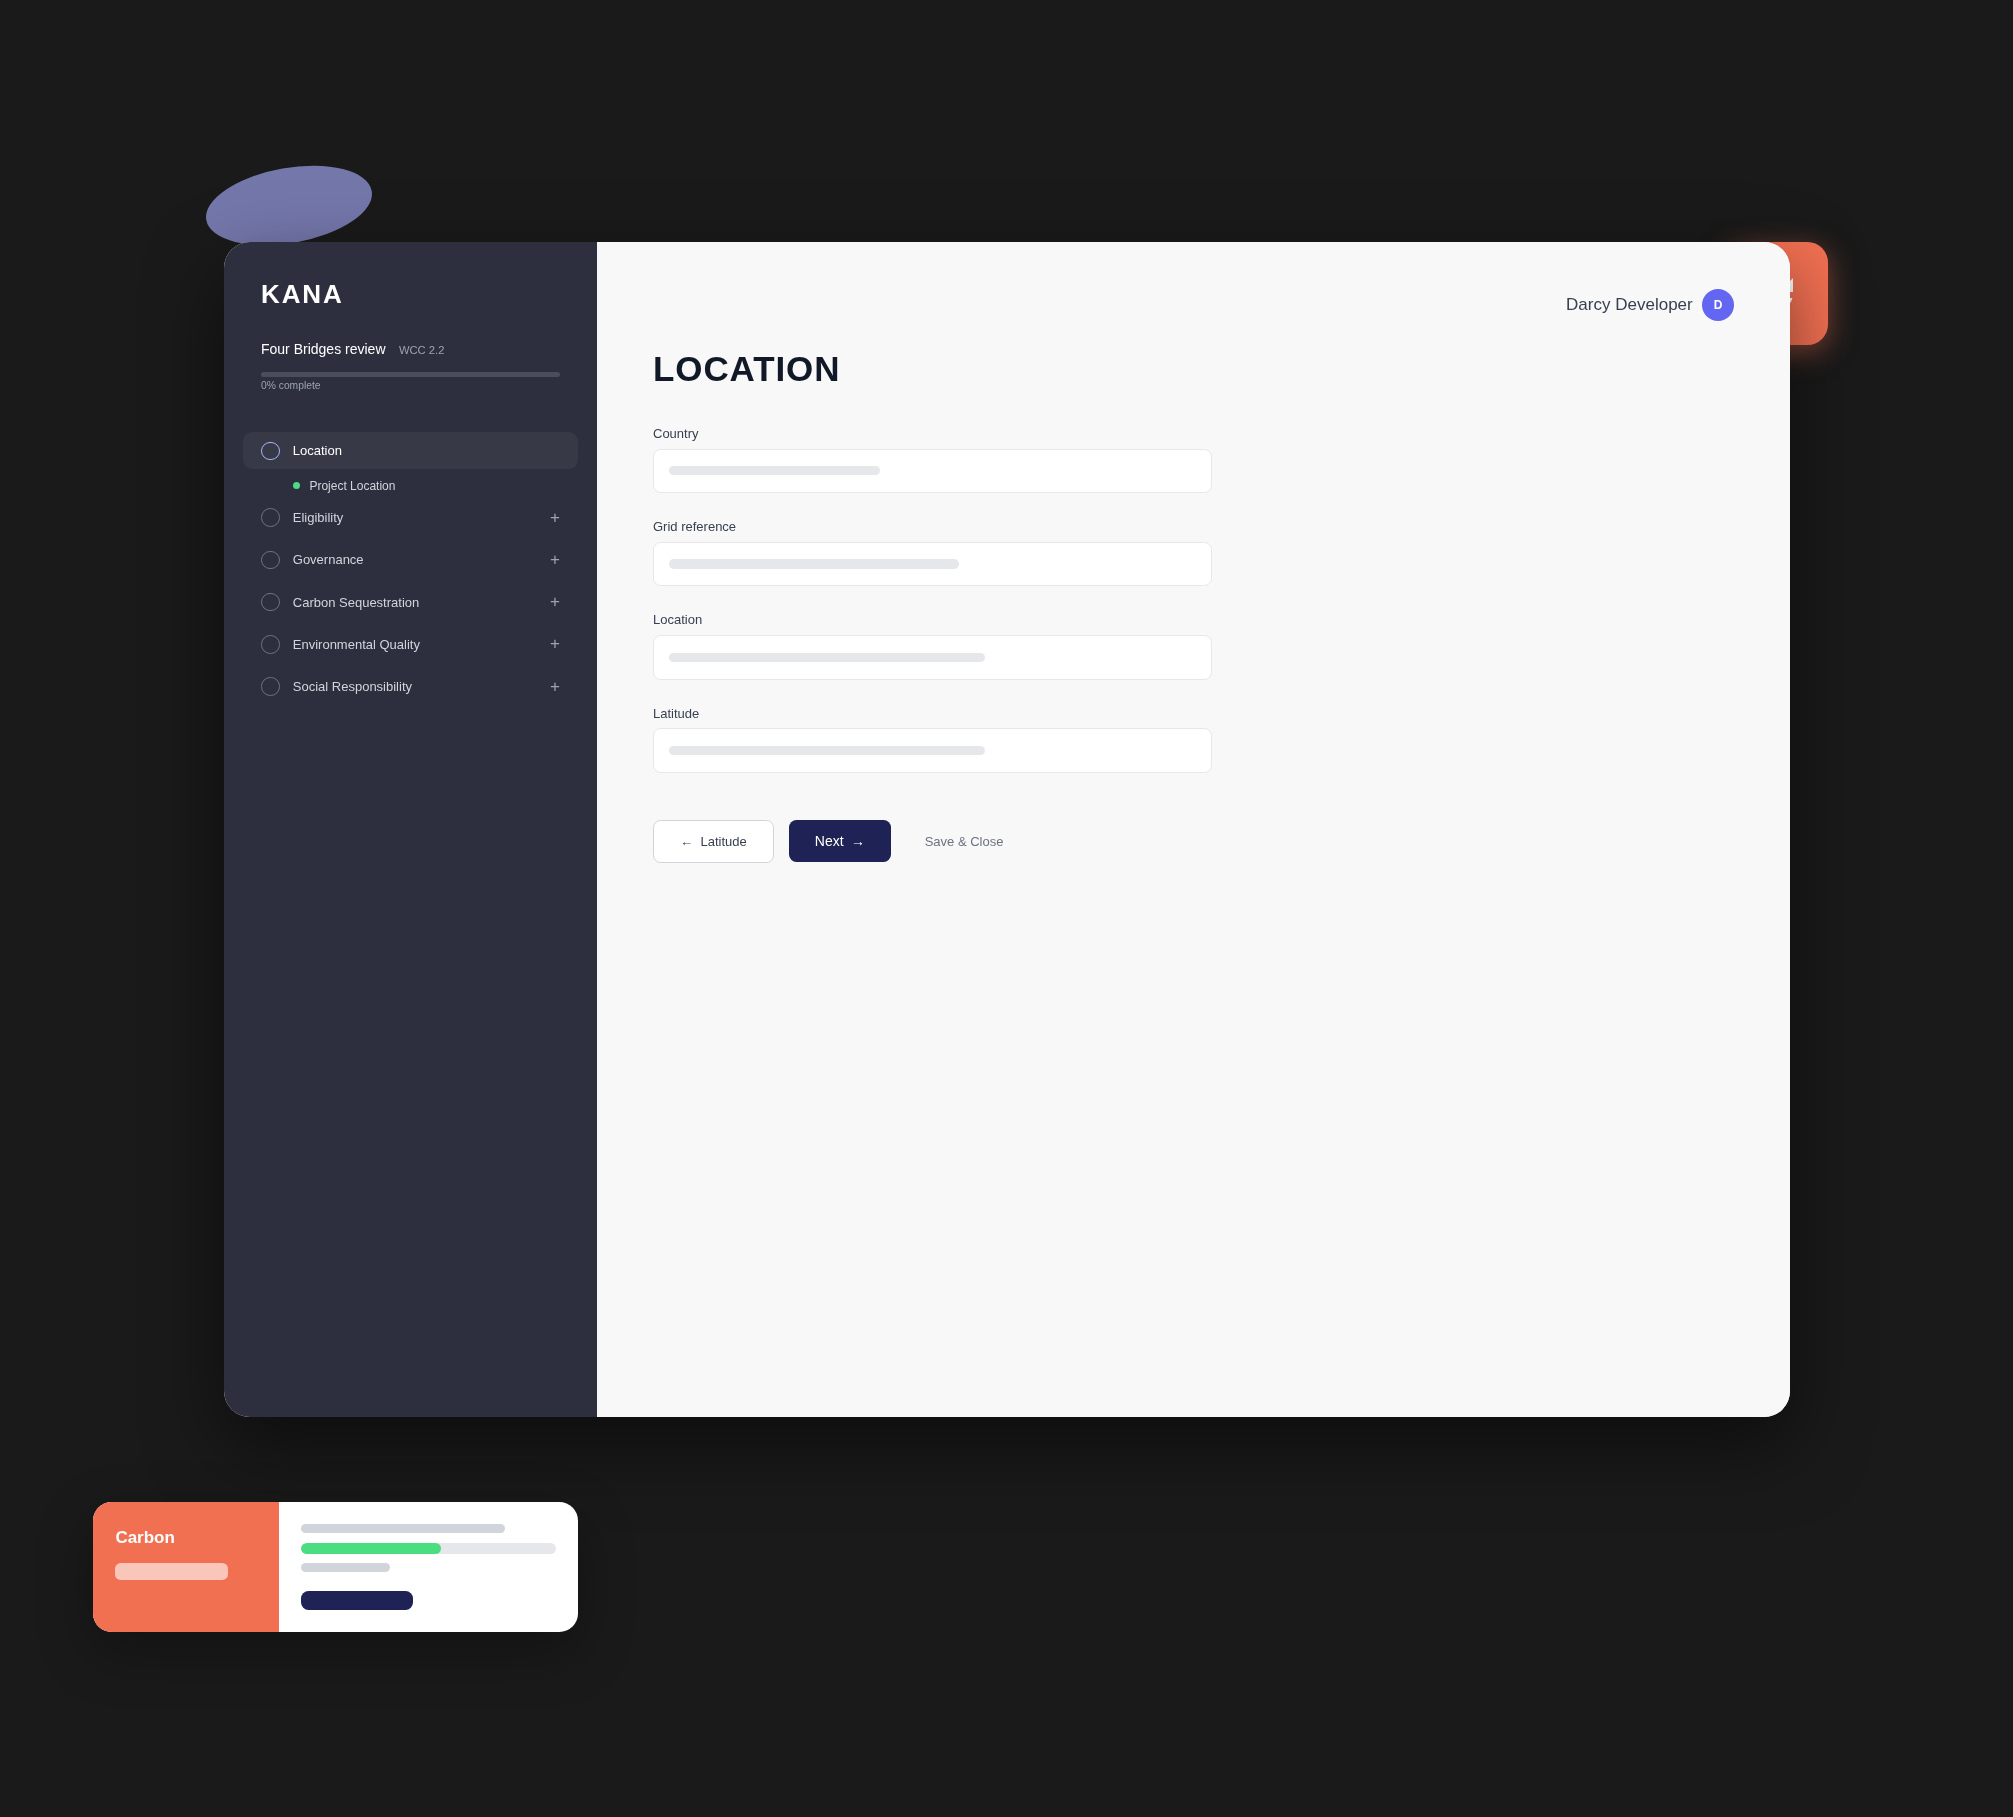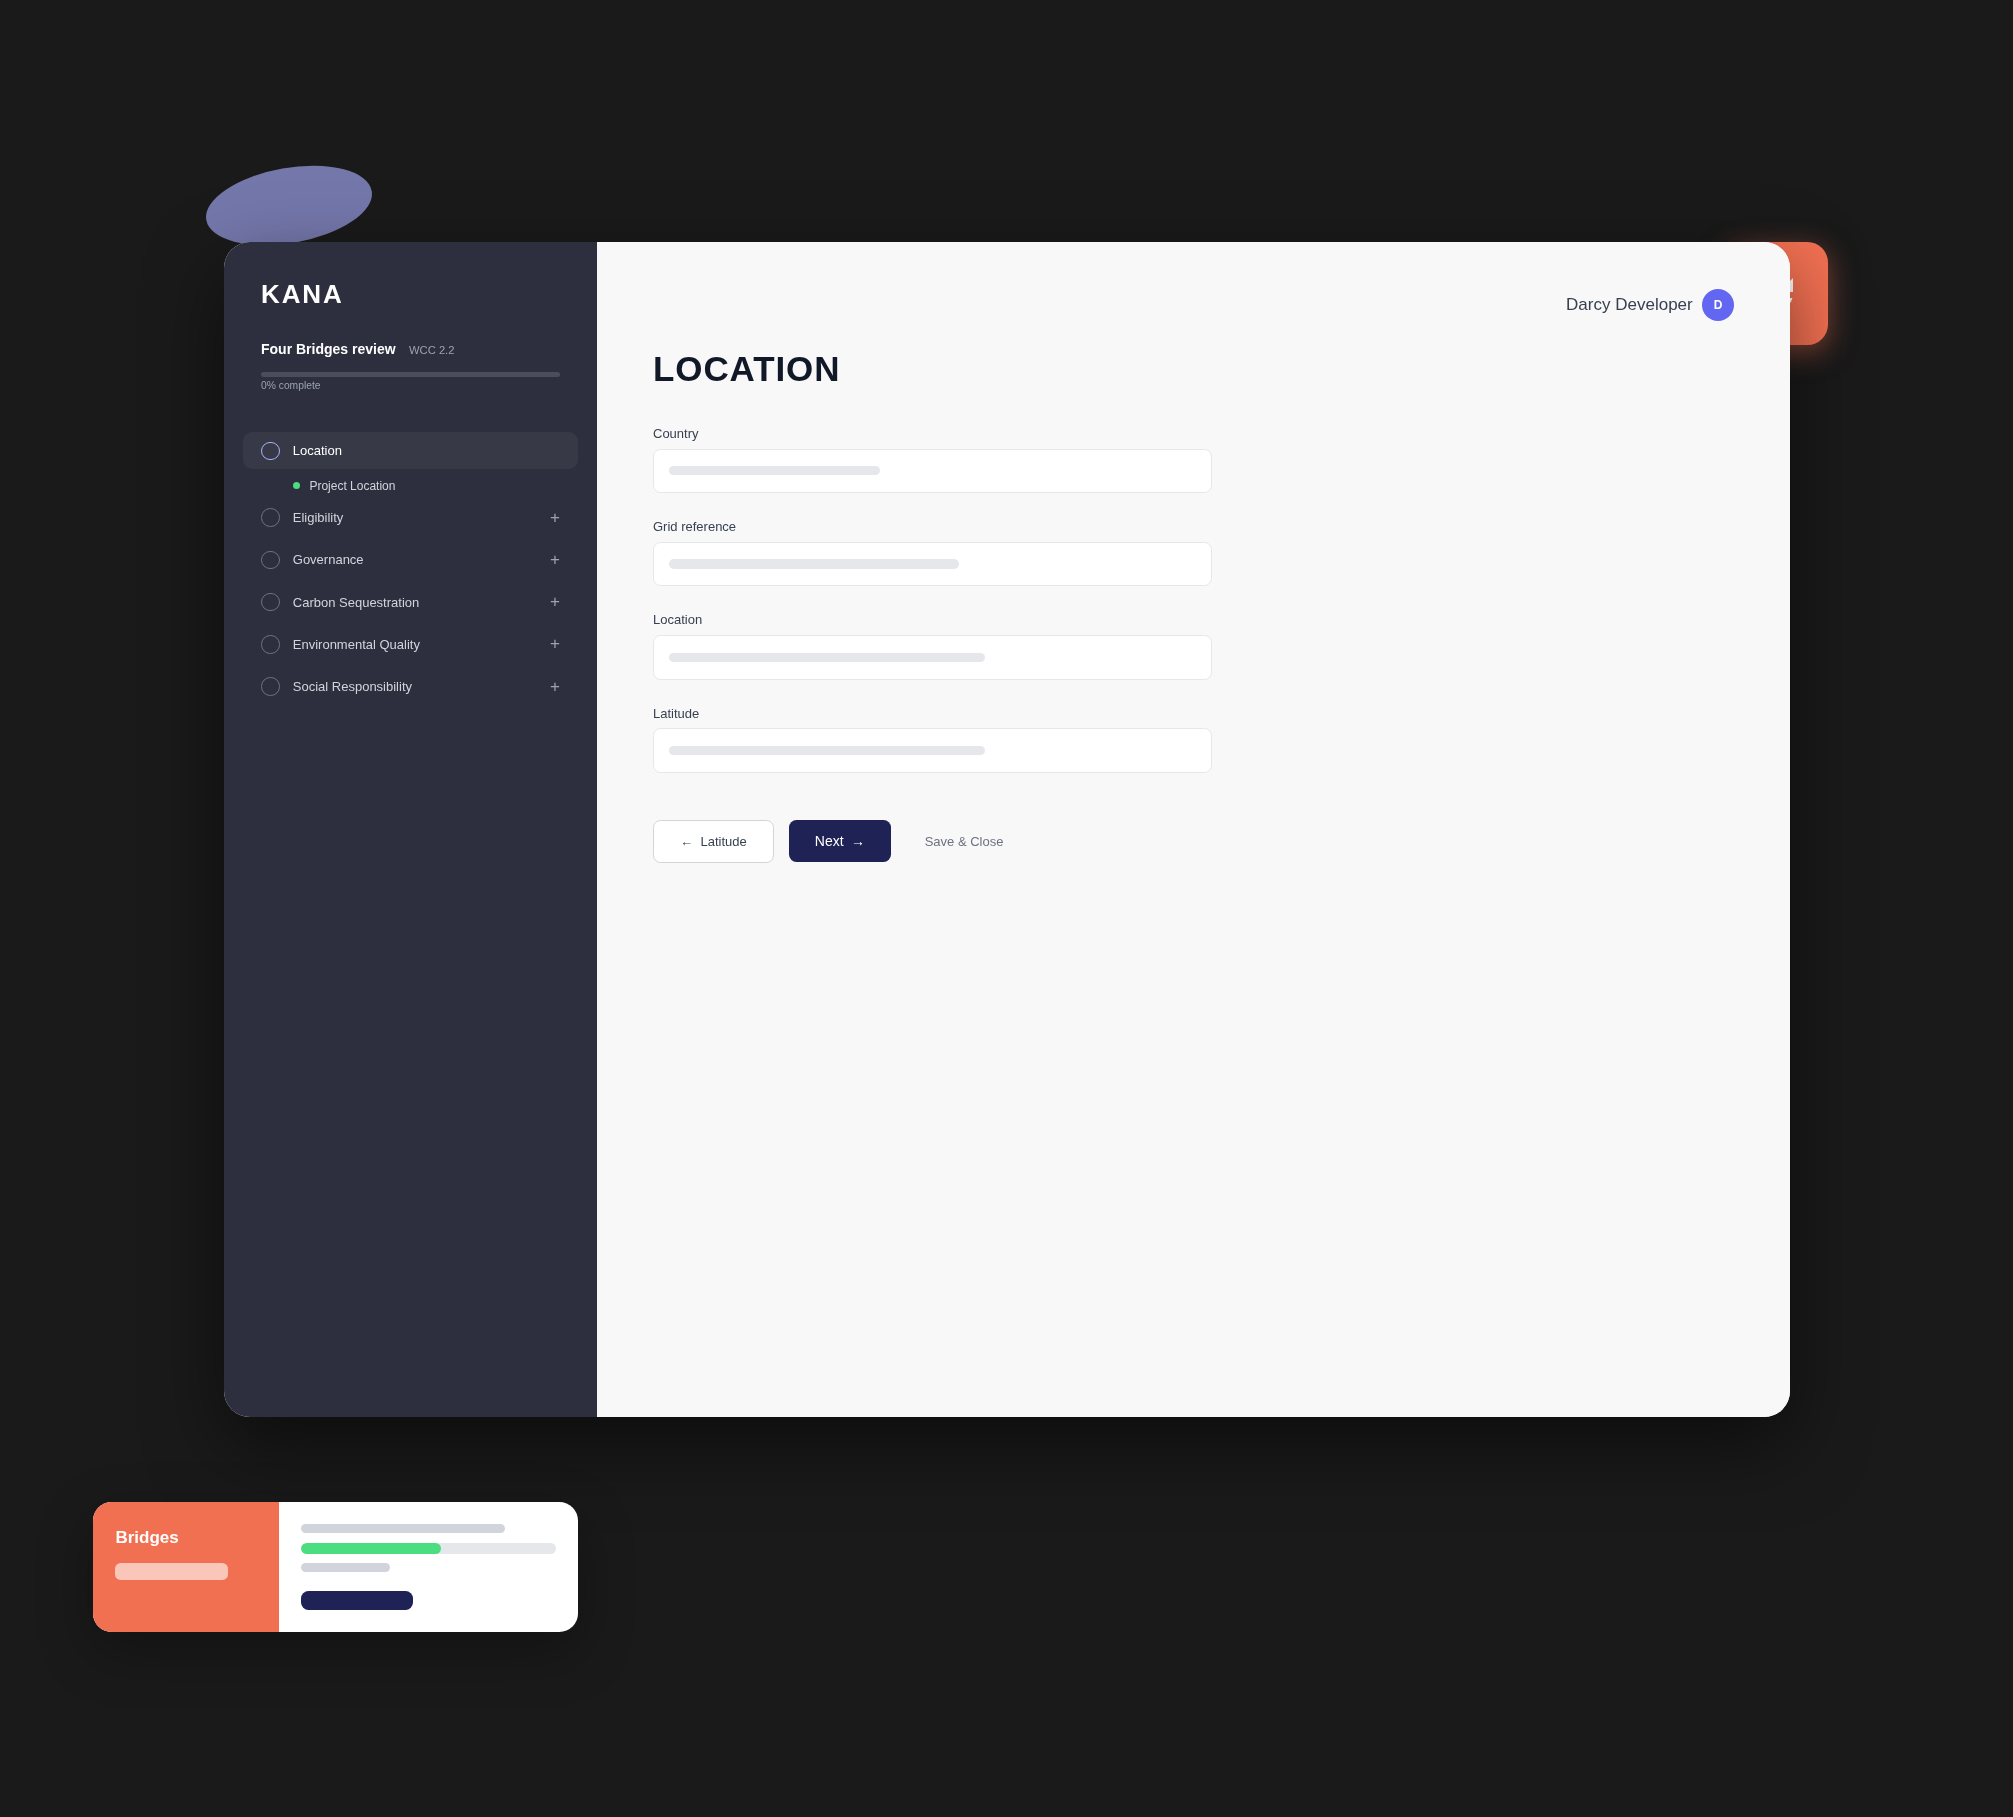--- a/index.html
+++ b/index.html
@@ -79,21 +79,21 @@
       font-weight: 800;
       color: white;
       letter-spacing: 1.9px;
     }
 
     .sidebar-project {
       padding: 0 37px 7.5px 37px;
     }
     .sidebar-project-name {
       font-size: 14px;
-      font-weight: 700;
+      font-weight: 400;
       color: white;
     }
     .sidebar-project-code {
       font-size: 11.2px;
       color: #9ca3af;
       margin-left: 9.3px;
     }
 
     .progress-bar-container {
       padding: 7.5px 37px 3.7px 37px;
@@ -500,21 +500,21 @@
           <span>Save &amp; Close</span>
         </button>
       </div>
 
     </div>
   </div>
 </div>
 
 <div class="status-card">
   <div class="status-card-left">
-    <div class="status-card-title">Bridges</div>
+    <div class="status-card-title">Carbon</div>
     <div class="status-card-bar"></div>
   </div>
   <div class="status-card-right">
     <div class="status-text-bar long"></div>
     <div class="status-progress-bar-bg">
       <div class="status-progress-bar-fill"></div>
     </div>
     <div class="status-text-bar2"></div>
     <div class="status-action-bar" style="cursor:pointer;"></div>
   </div>

